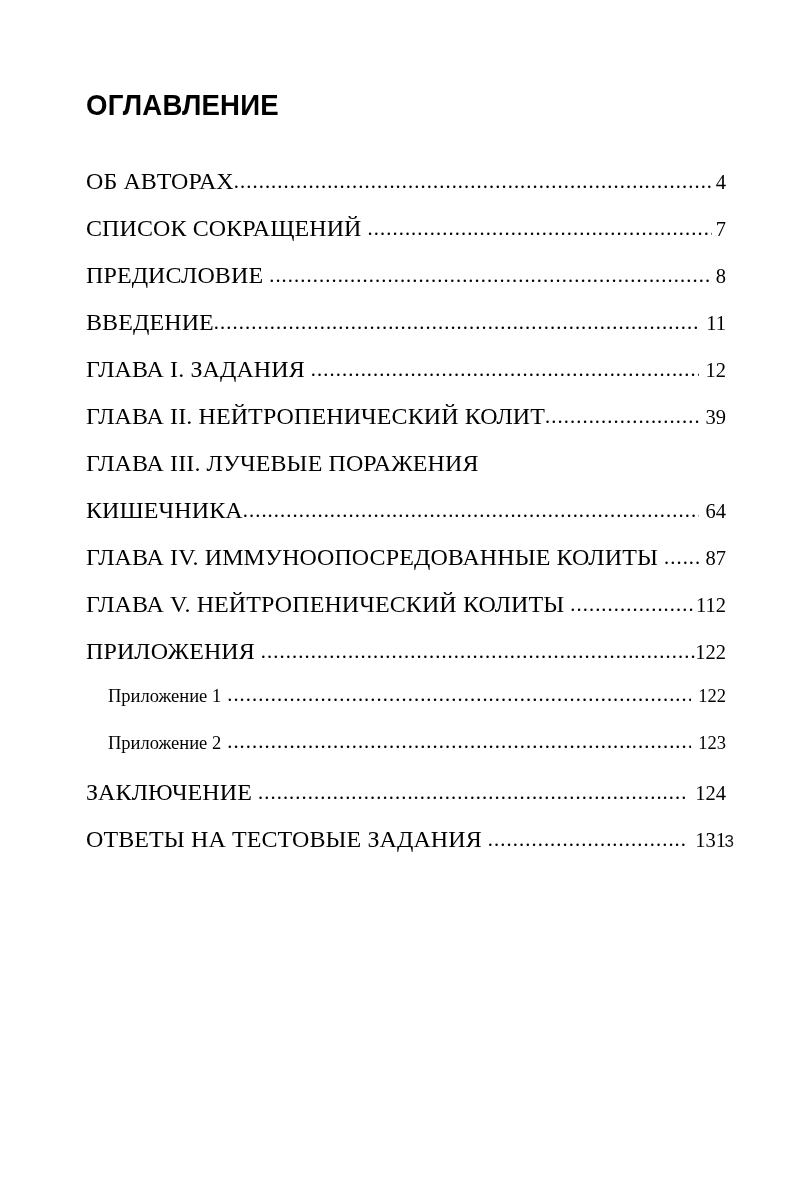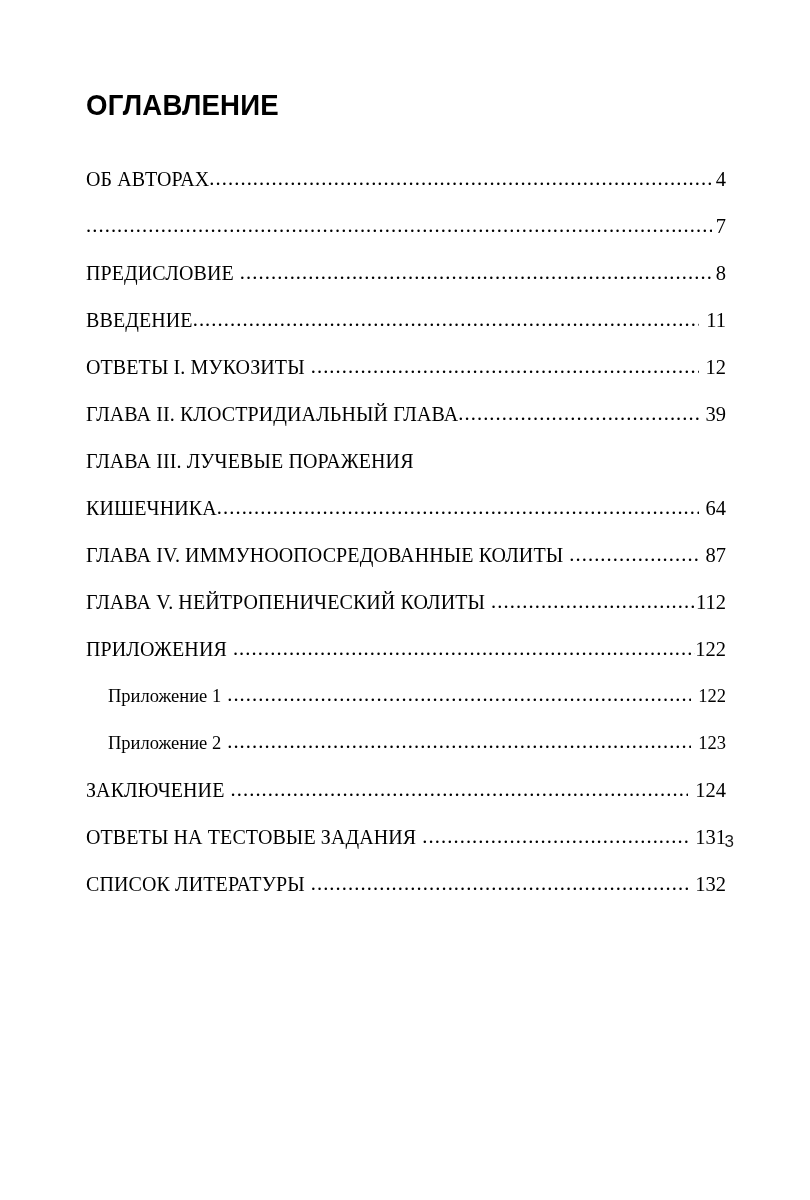--- a/index.html
+++ b/index.html
@@ -45,21 +45,21 @@
     align-items: baseline;
     width: 100%;
     font-family: "Liberation Serif", "DejaVu Serif", serif;
     color: #000000;
     height: 47px;
     box-sizing: border-box;
   }
 
   
   .toc-entry.level-1 .entry-label {
-    font-size: 20px;
+    font-size: 24px;
     letter-spacing: 0.1px;
     white-space: nowrap;
   }
 
   
   .toc-entry.level-2 {
     padding-left: 22px;
     justify-content: space-between;
   }
   .toc-entry.level-2 .entry-label {
@@ -129,40 +129,41 @@
 
   <div class="toc-title">ОГЛАВЛЕНИЕ</div>
 
   <div class="toc-list">
       <div class="toc-entry level-1">
         <span class="entry-label">ОБ АВТОРАХ</span>
         <span class="entry-leader"></span>
         <span class="entry-page">4</span>
       </div>
       <div class="toc-entry level-1">
+        <span class="entry-label gap-after">СПИСОК СОКРАЩЕНИЙ</span>
         <span class="entry-leader"></span>
         <span class="entry-page">7</span>
       </div>
       <div class="toc-entry level-1">
         <span class="entry-label gap-after">ПРЕДИСЛОВИЕ</span>
         <span class="entry-leader"></span>
         <span class="entry-page">8</span>
       </div>
       <div class="toc-entry level-1">
         <span class="entry-label">ВВЕДЕНИЕ</span>
         <span class="entry-leader"></span>
         <span class="entry-page spaced">11</span>
       </div>
       <div class="toc-entry level-1">
-        <span class="entry-label gap-after">ОТВЕТЫ I. МУКОЗИТЫ</span>
+        <span class="entry-label gap-after">ГЛАВА I. ЗАДАНИЯ</span>
         <span class="entry-leader"></span>
         <span class="entry-page spaced">12</span>
       </div>
       <div class="toc-entry level-1">
-        <span class="entry-label">ГЛАВА II. КЛОСТРИДИАЛЬНЫЙ ГЛАВА</span>
+        <span class="entry-label">ГЛАВА II. НЕЙТРОПЕНИЧЕСКИЙ КОЛИТ</span>
         <span class="entry-leader"></span>
         <span class="entry-page spaced">39</span>
       </div>
       <div class="toc-entry level-1 wrap-line">
         <span class="entry-label">ГЛАВА III. ЛУЧЕВЫЕ ПОРАЖЕНИЯ</span>
       </div>
       <div class="toc-entry level-1">
         <span class="entry-label">КИШЕЧНИКА</span>
         <span class="entry-leader"></span>
         <span class="entry-page spaced">64</span>
@@ -195,22 +196,17 @@
       <div class="toc-entry level-1">
         <span class="entry-label gap-after">ЗАКЛЮЧЕНИЕ</span>
         <span class="entry-leader"></span>
         <span class="entry-page spaced">124</span>
       </div>
       <div class="toc-entry level-1">
         <span class="entry-label gap-after">ОТВЕТЫ НА ТЕСТОВЫЕ ЗАДАНИЯ</span>
         <span class="entry-leader"></span>
         <span class="entry-page spaced">131</span>
       </div>
-      <div class="toc-entry level-1">
-        <span class="entry-label gap-after">СПИСОК ЛИТЕРАТУРЫ</span>
-        <span class="entry-leader"></span>
-        <span class="entry-page spaced">132</span>
-      </div>
     </div>
 
   <div class="folio">3</div>
 
 </div>
 
 </body></html>

